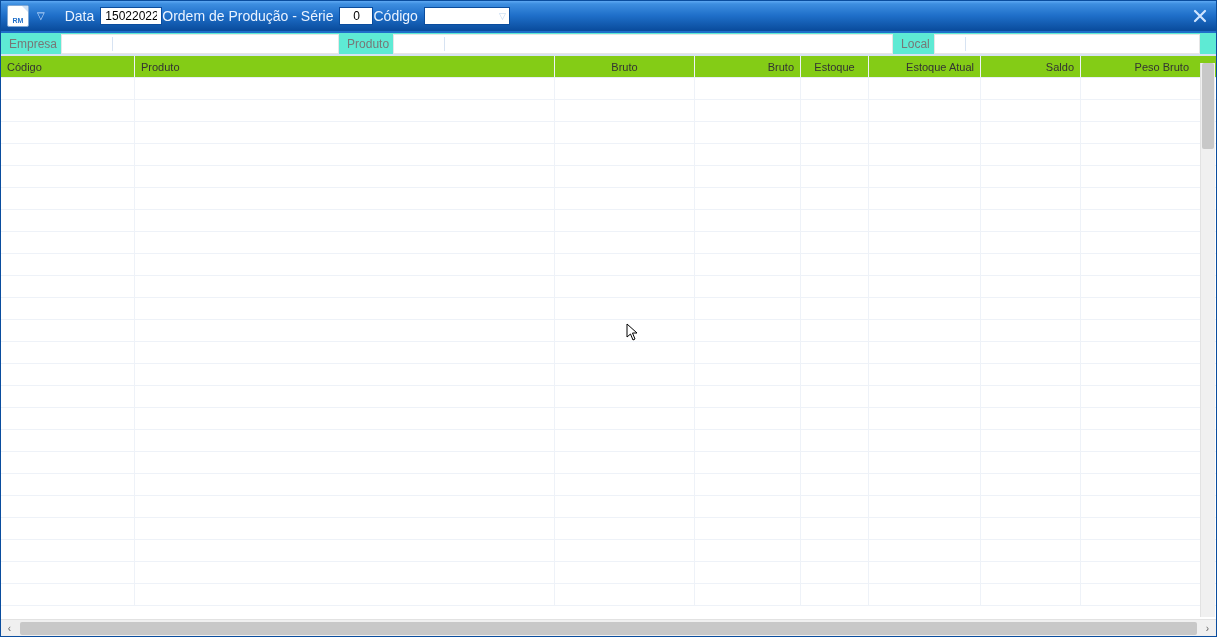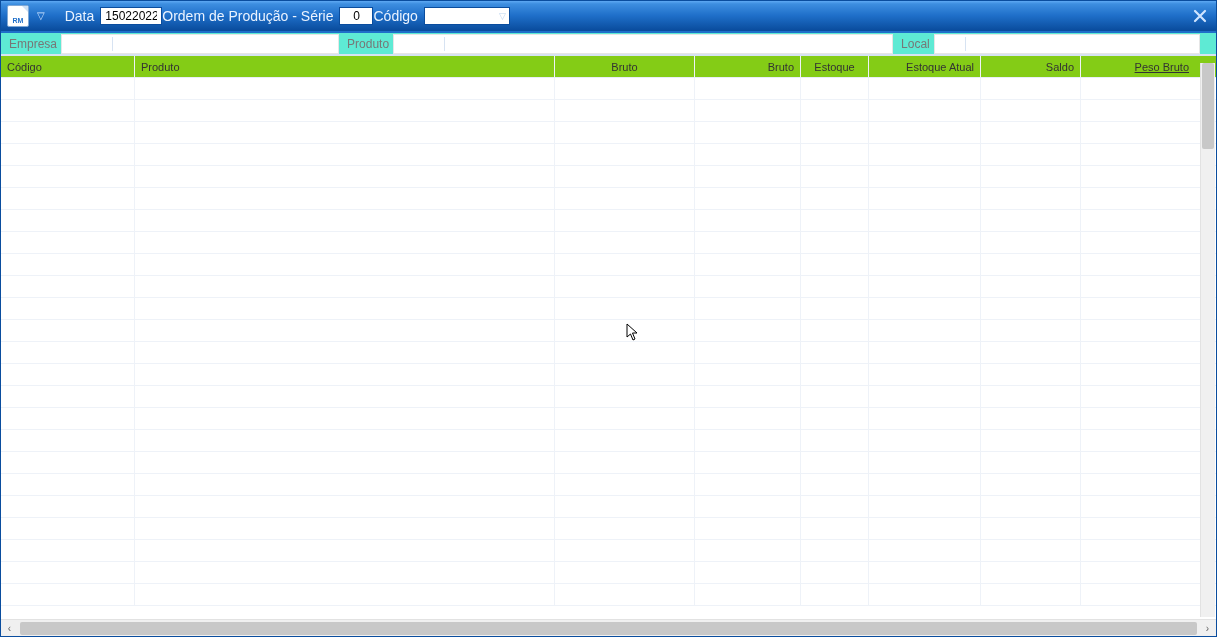--- a/index.html
+++ b/index.html
@@ -157,21 +157,21 @@
     align-items: center;
     padding: 0 6px;
   }
   .gh.codigo   { width: 134px; justify-content: flex-start; }
   .gh.produto  { width: 420px; justify-content: flex-start; }
   .gh.lote     { width: 140px; justify-content: center; }
   .gh.qtde     { width: 106px; justify-content: flex-end; }
   .gh.unidade  { width: 68px;  justify-content: center; }
   .gh.estoque  { width: 112px; justify-content: flex-end; }
   .gh.saldo    { width: 100px; justify-content: flex-end; }
-  .gh.peso     { width: 114px; justify-content: flex-end; border-right: none; text-decoration: underline; }
+  .gh.peso     { width: 114px; justify-content: flex-end; border-right: none; }
   .grid-body {
     flex: 1 1 auto;
     overflow: hidden;
     position: relative;
   }
   .row {
     display: flex;
     height: 22px;
     border-bottom: 1px solid #eef2f8;
   }

